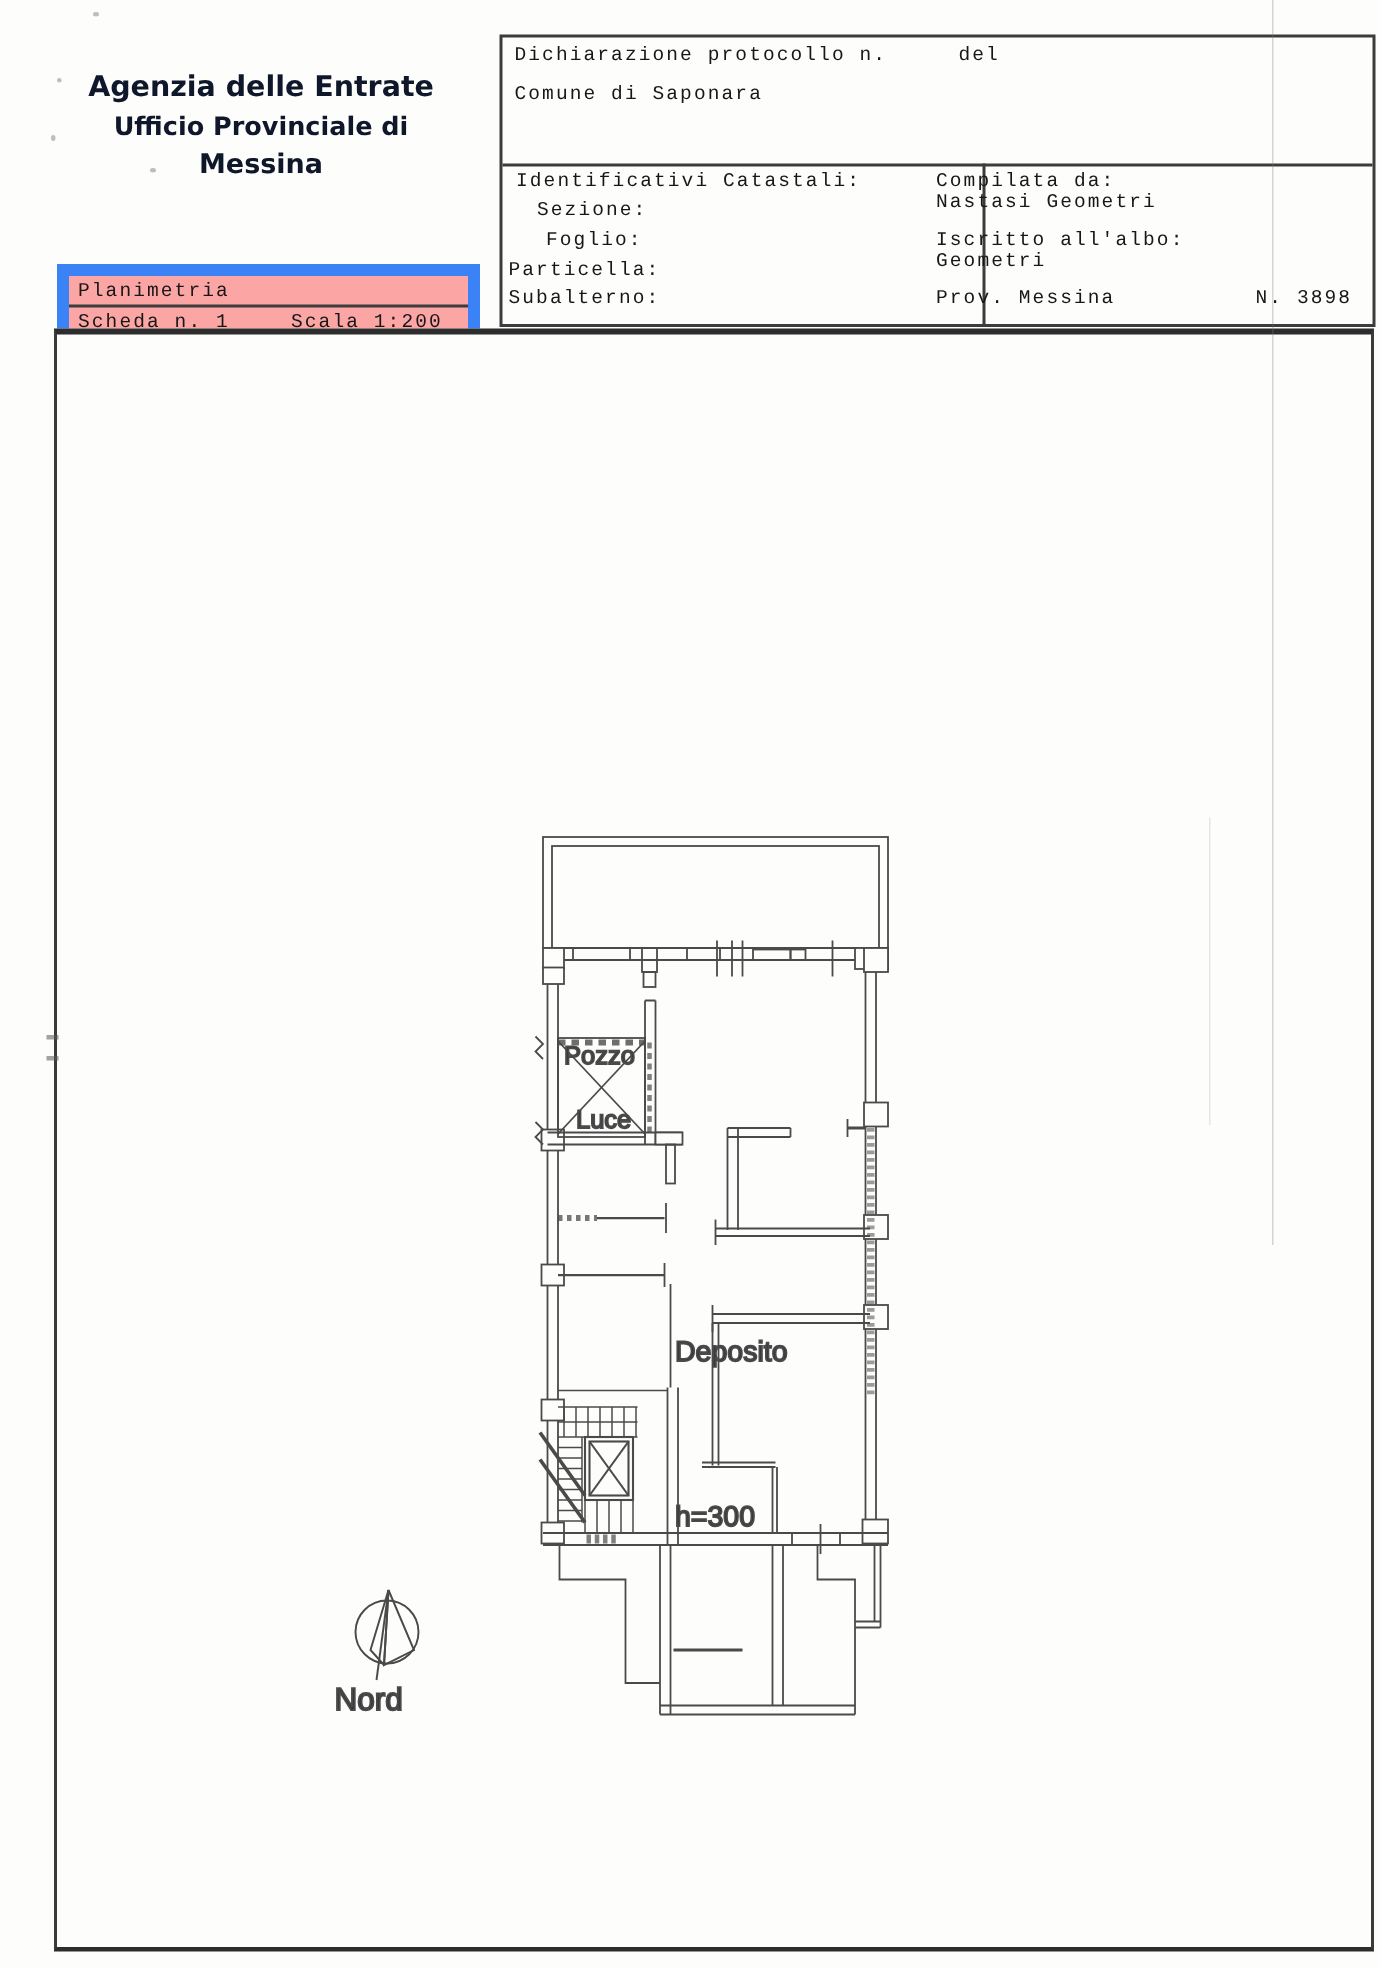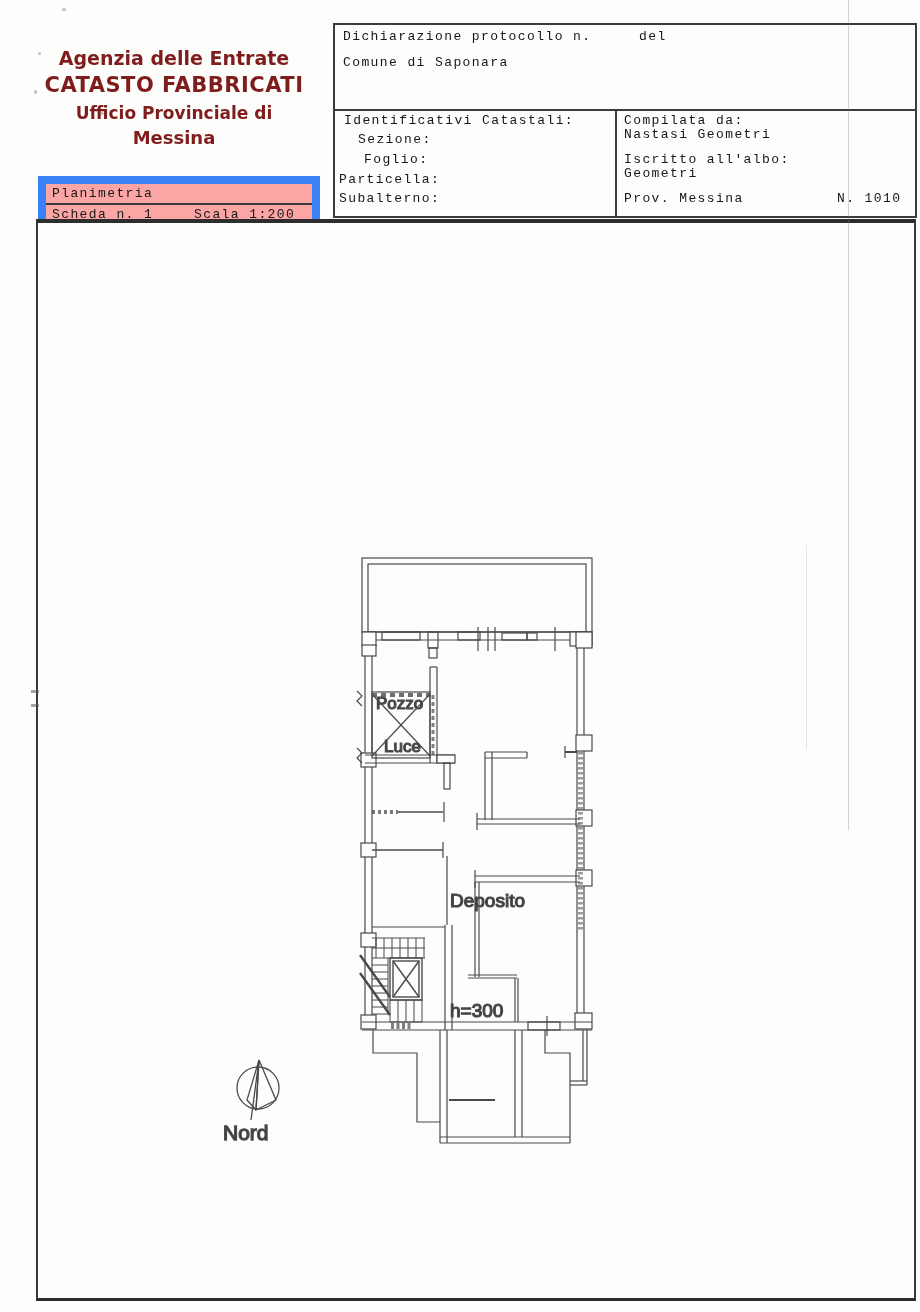--- a/index.html
+++ b/index.html
@@ -1,37 +1,37 @@
 <!DOCTYPE html>
 <html><head>
 <meta charset="utf-8">
 <style>
   html,body{margin:0;padding:0;background:#ffffff;}
   .page{position:relative;width:920px;height:1312px;background:#fdfdfc;overflow:hidden;
         font-family:"Liberation Sans",sans-serif;}
   
-  .agency-block{position:absolute;left:38px;top:47px;width:272px;text-align:center;color:#7f1d1d;}
+  .agency-block{position:absolute;left:38px;top:47px;width:272px;text-align:center;color:#0f172a;}
   .agency-line1{font-family:"DejaVu Sans",sans-serif;font-weight:bold;font-size:19px;line-height:23px;}
   .agency-line2{font-family:"DejaVu Sans",sans-serif;font-weight:bold;font-size:21px;line-height:25px;letter-spacing:.5px;margin-top:3px;}
   .agency-line3{font-family:"DejaVu Sans",sans-serif;font-weight:bold;font-size:17px;line-height:20px;margin-top:5px;}
   .agency-line4{font-family:"DejaVu Sans",sans-serif;font-weight:bold;font-size:18px;line-height:21px;margin-top:4px;}
   
   .mono{font-family:"Liberation Mono","DejaVu Sans Mono",monospace;font-size:13px;
         letter-spacing:1.4px;color:#171717;white-space:pre;}
   .abs{position:absolute;}
   
   .plani-box{position:absolute;left:38px;top:176px;width:266px;height:41px;border:8px solid #3b82f6;background:#fca5a5;}
   .plani-row1{position:absolute;left:0;top:0;width:100%;height:19px;border-bottom:2px solid #3c3c3c;}
   .plani-row1 span{position:absolute;left:6px;top:2px;}
   .plani-row2 .sheet{position:absolute;left:6px;top:23px;}
   .plani-row2 .scale{position:absolute;left:148px;top:23px;}
   
   .decl-box{position:absolute;left:333px;top:23px;width:584px;height:195px;border:2px solid #3c3c3c;background:#fdfdfc;box-sizing:border-box;}
   .decl-top{position:absolute;left:0;top:0;width:100%;height:84px;border-bottom:2px solid #3c3c3c;}
-  .decl-bottom-left{position:absolute;left:0;top:84px;width:280px;height:107px;border-right:2px solid #3c3c3c;}
+  .decl-bottom-left{position:absolute;left:0;top:84px;width:280px;height:107px;border-right:2px solid #3c3c3c;padding-left:40px;}
   .decl-bottom-right{position:absolute;left:282px;top:84px;right:0;height:137px;}
   
   .main-frame{position:absolute;left:36px;top:219px;width:880px;height:1082px;box-sizing:border-box;
               border:2px solid #3b3b3b;border-top:4px solid #2d2d2d;border-bottom:3px solid #2d2d2d;background:#fdfdfc;}
   .floor-title{position:absolute;left:340px;top:419px;width:270px;text-align:center;
                font-size:26px;letter-spacing:1.5px;color:#3d3d3d;}
   
   .plan-svg{position:absolute;left:340px;top:545px;}
   .compass-svg{position:absolute;left:210px;top:1050px;}
   svg text{font-family:"Liberation Sans",sans-serif;fill:#333;}
@@ -41,21 +41,20 @@
   .speck{position:absolute;background:rgba(110,110,110,.45);border-radius:50%;}
   .margin-mark{position:absolute;left:31px;width:8px;height:3px;background:rgba(90,90,90,.55);}
 </style>
 </head>
 <body>
 
 <div class="page">
 
   <div class="agency-block">
     <div class="agency-line1">Agenzia delle Entrate</div>
-    <div class="agency-line2">CATASTO FABBRICATI</div>
     <div class="agency-line3">Ufficio Provinciale di</div>
     <div class="agency-line4">Messina</div>
   </div>
 
   <div class="plani-box">
     <div class="plani-row1">
       <span class="mono">Planimetria</span>
     </div>
     <div class="plani-row2">
       <span class="mono sheet">Scheda n. 1</span>
@@ -75,21 +74,21 @@
       <span class="mono abs" style="left:29px;top:43px;">Foglio:</span>
       <span class="mono abs" style="left:4px;top:63px;">Particella:</span>
       <span class="mono abs" style="left:4px;top:82px;">Subalterno:</span>
     </div>
     <div class="decl-bottom-right">
       <span class="mono abs" style="left:7px;top:4px;">Compilata da:</span>
       <span class="mono abs" style="left:7px;top:18px;">Nastasi Geometri</span>
       <span class="mono abs" style="left:7px;top:43px;">Iscritto all'albo:</span>
       <span class="mono abs" style="left:7px;top:57px;">Geometri</span>
       <span class="mono abs" style="left:7px;top:82px;">Prov. Messina</span>
-      <span class="mono abs" style="left:220px;top:82px;">N. 1010</span>
+      <span class="mono abs" style="left:220px;top:82px;">N. 3898</span>
     </div>
   </div>
 
   <div class="main-frame"></div>
 
 
   <svg class="plan-svg" width="290" height="620" viewBox="0 0 290 620" fill="none" stroke="#4a4a4a" stroke-width="1.2">
 
     <g>
       <rect x="22" y="13" width="230" height="74"></rect>

